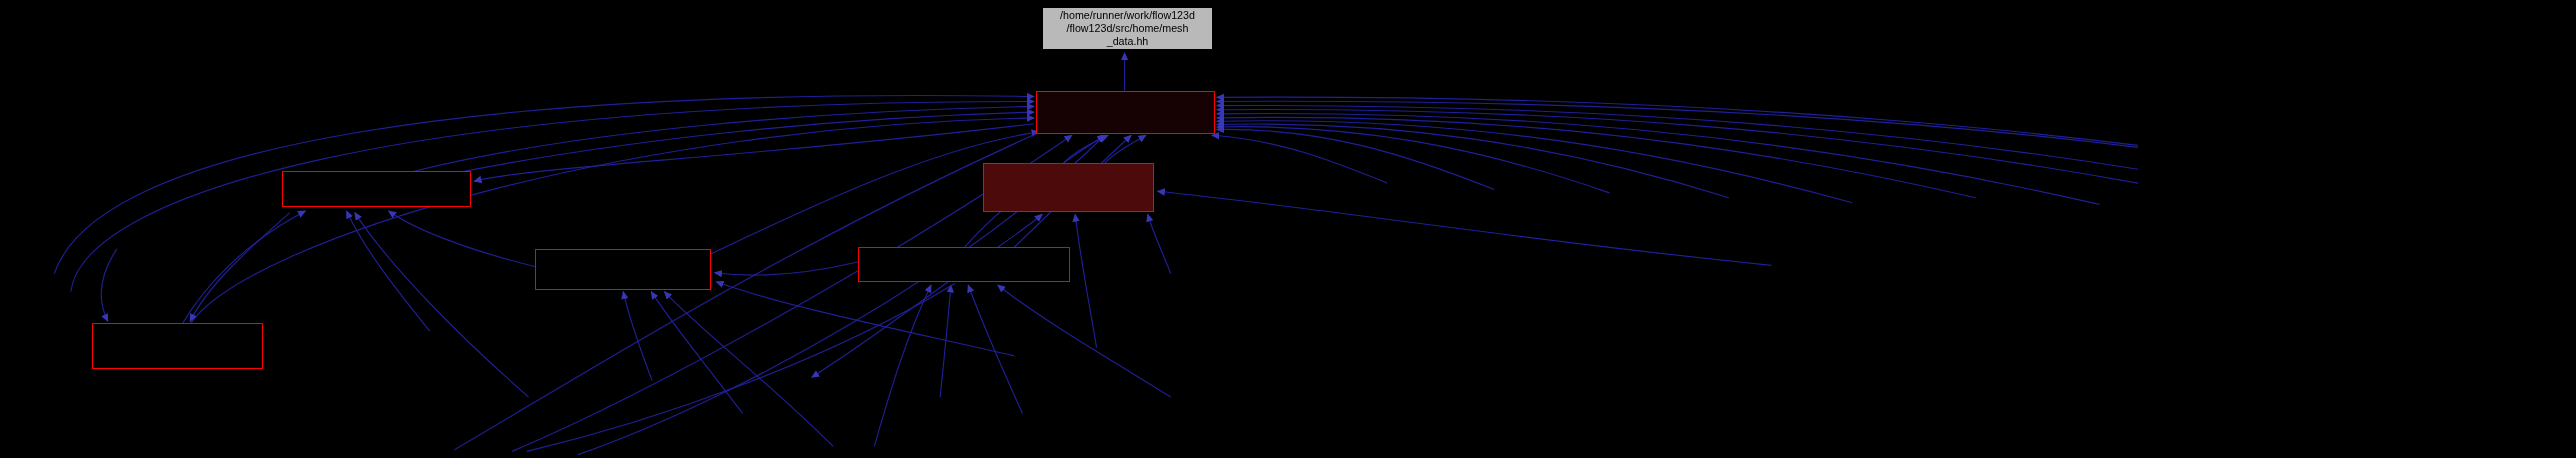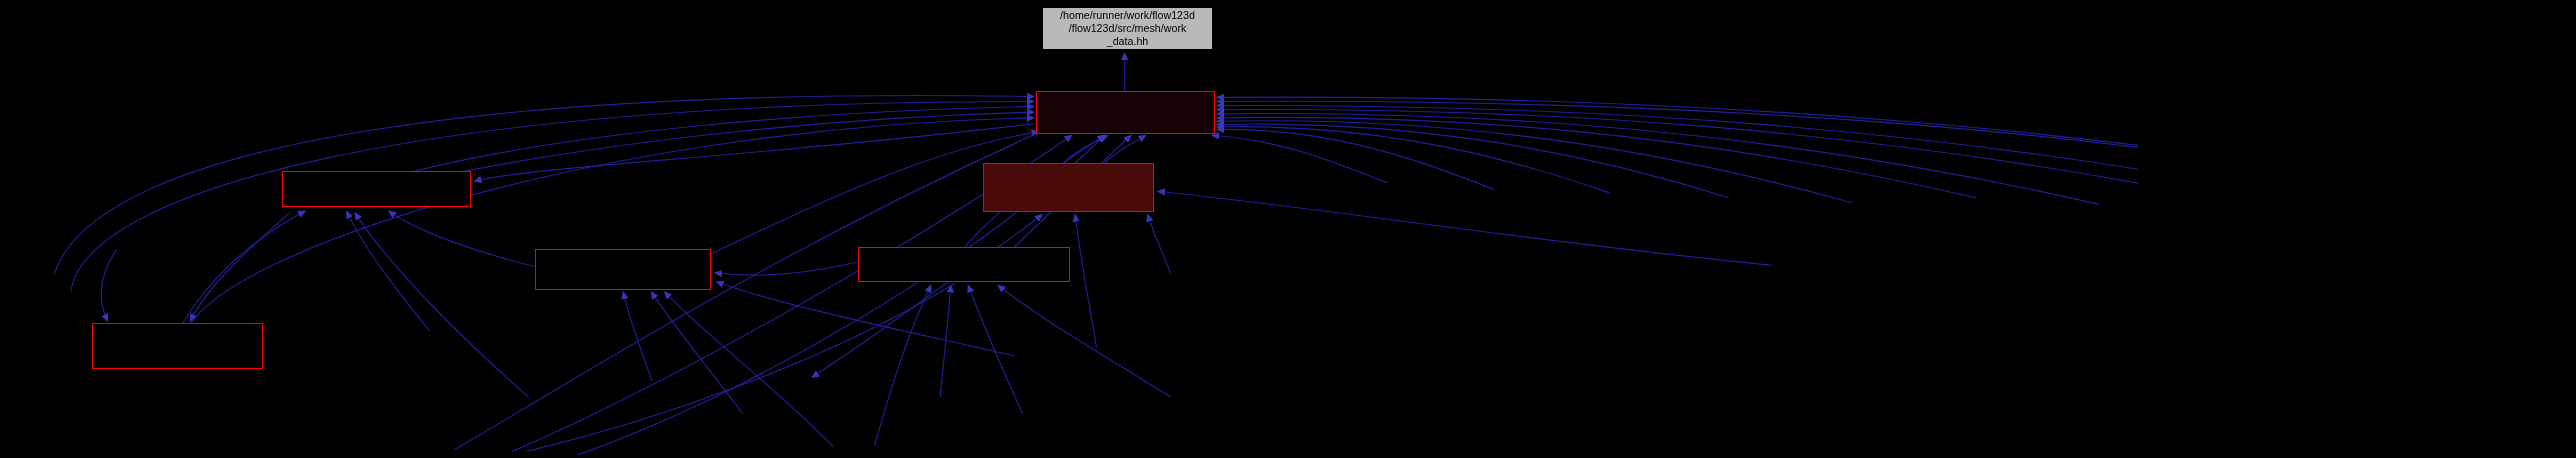--- a/index.html
+++ b/index.html
@@ -114,21 +114,21 @@
       <path d="M1256,150 C902,192 642,202 576,220" class="edge" marker-end="url(#arrowhead)"></path>
       <path d="M352,258 C302,302 252,347 231,390" class="edge" marker-end="url(#arrowhead)"></path>
       <path d="M142,302 C122,332 117,362 131,390" class="edge" marker-end="url(#arrowhead)"></path>
       <path d="M1192,312 C1112,372 1042,422 986,458" class="edge" marker-end="url(#arrowhead)"></path>
       <path d="M1268,158 C950,300 700,460 552,546" class="edge"></path>
       <path d="M1160,344 C1000,440 800,510 640,548" class="edge"></path>
     </svg>
 
   <div class="root-node">
     <div>/home/runner/work/flow123d</div>
-    <div>/flow123d/src/mesh/work</div>
+    <div>/flow123d/src/home/mesh</div>
     <div>_data.hh</div>
   </div>
 
   <div id="node-layer">
       <div class="node" style="left: 1036px; top: 91px; width: 179px; height: 43px; background: rgb(22, 2, 2);"></div>
       <div class="node" style="left: 282px; top: 171px; width: 189px; height: 36px; background: rgb(0, 0, 0);"></div>
       <div class="node" style="left: 983px; top: 163px; width: 171px; height: 49px; background: rgb(77, 10, 10);"></div>
       <div class="node" style="left: 535px; top: 249px; width: 176px; height: 41px; background: rgb(0, 0, 0);"></div>
       <div class="node" style="left: 858px; top: 247px; width: 212px; height: 35px; background: rgb(0, 0, 0);"></div>
       <div class="node" style="left: 92px; top: 323px; width: 171px; height: 46px; background: rgb(0, 0, 0);"></div>

